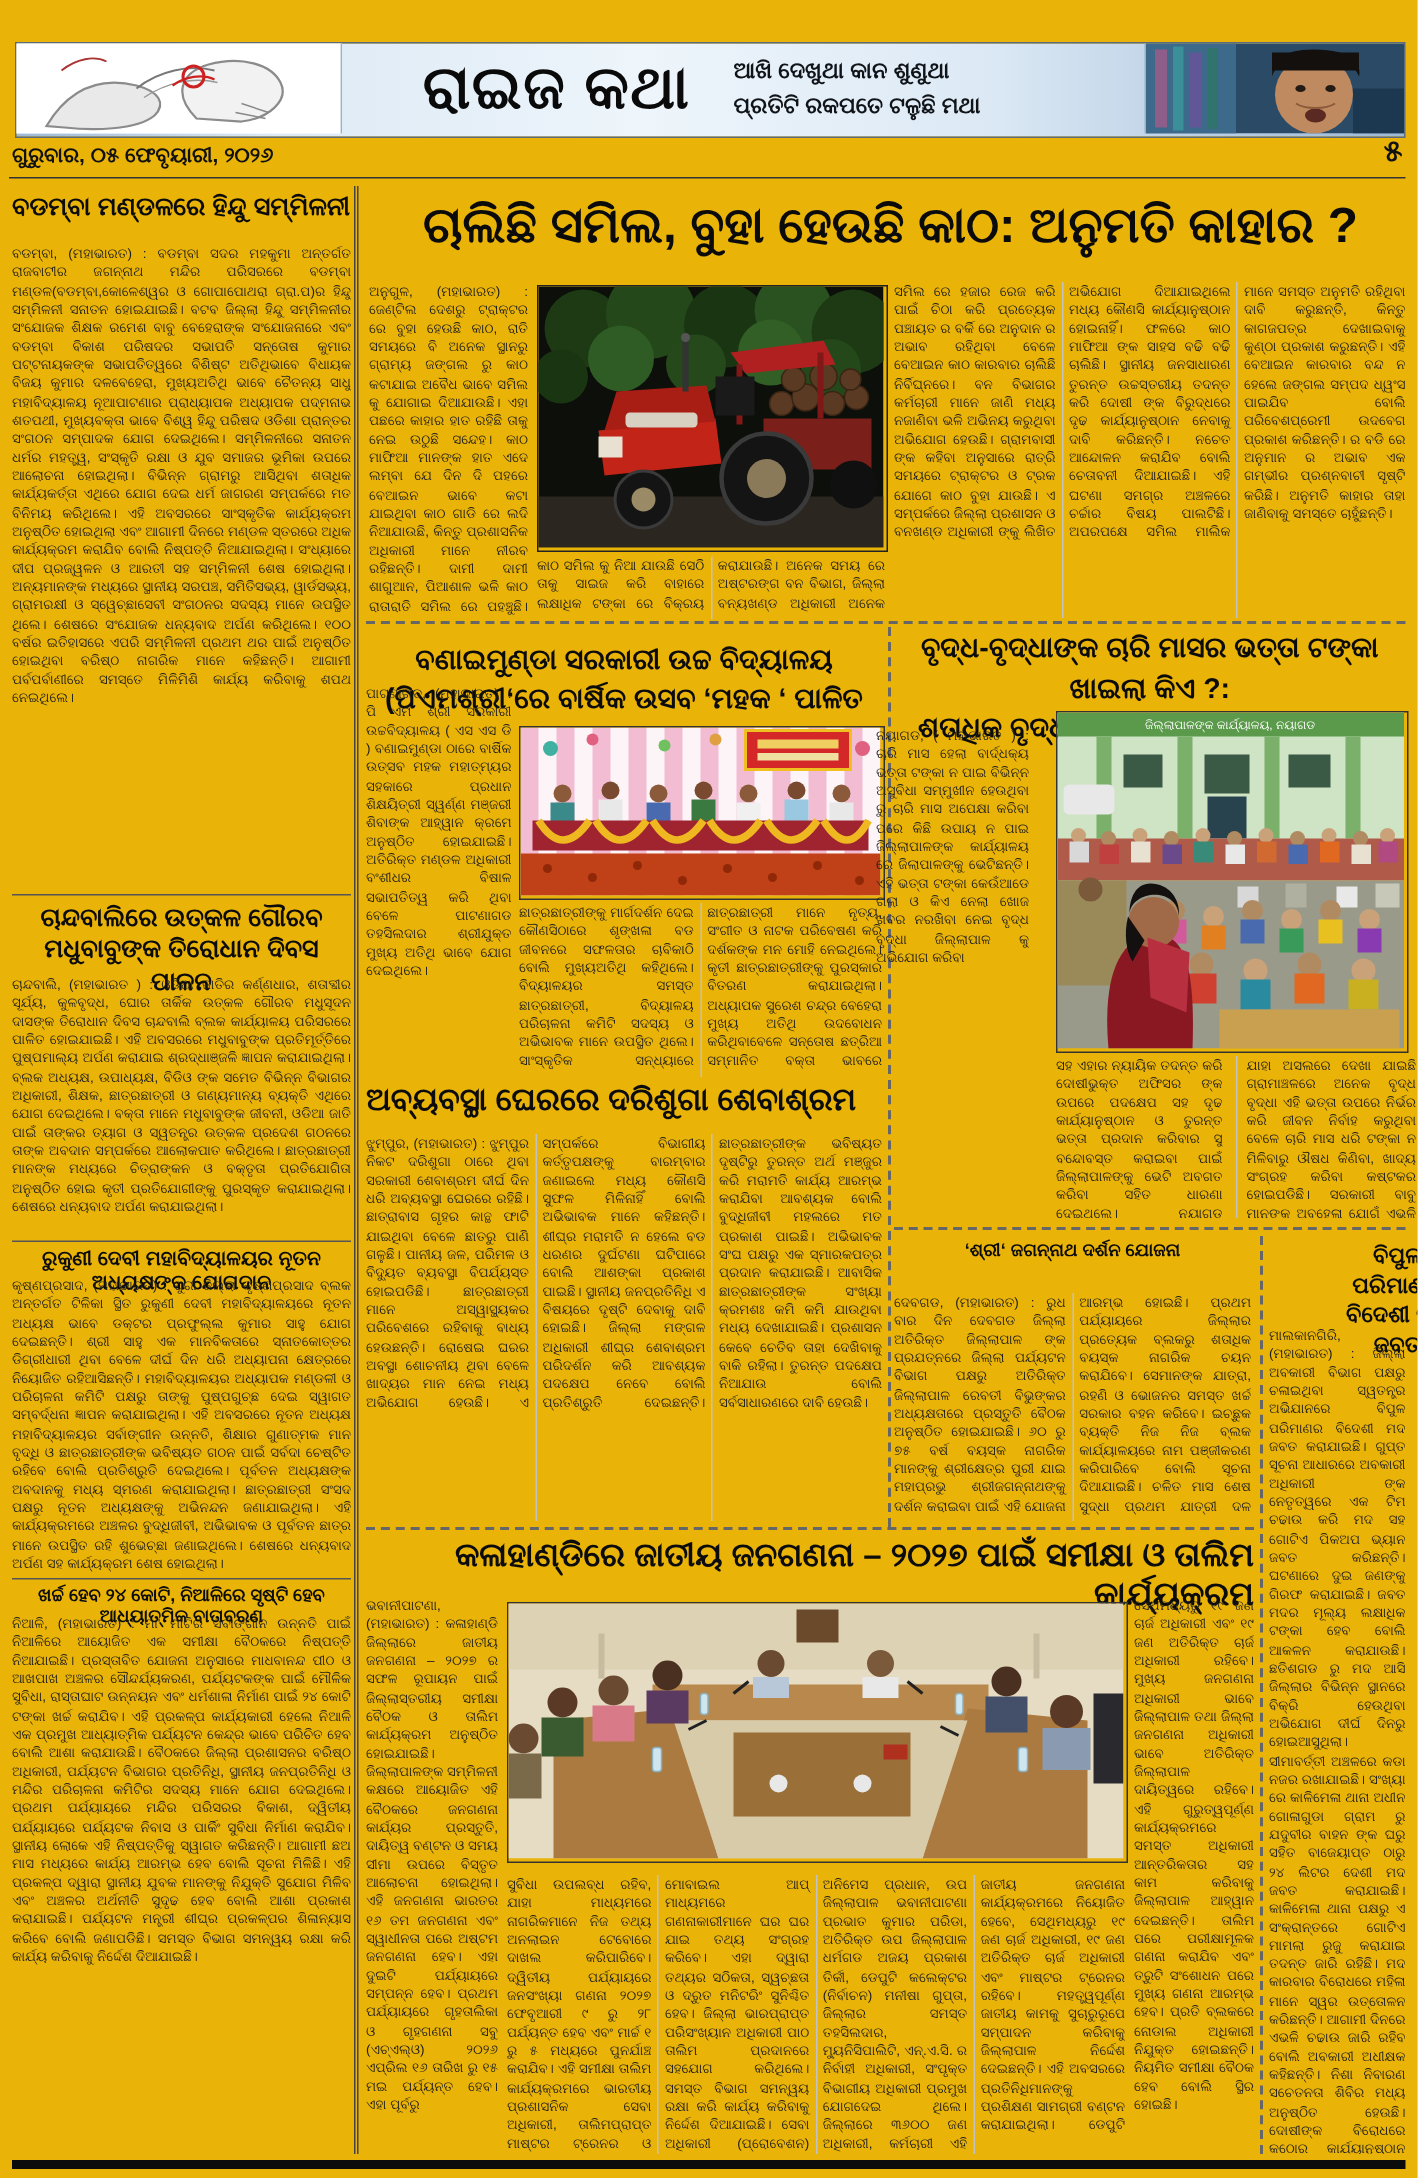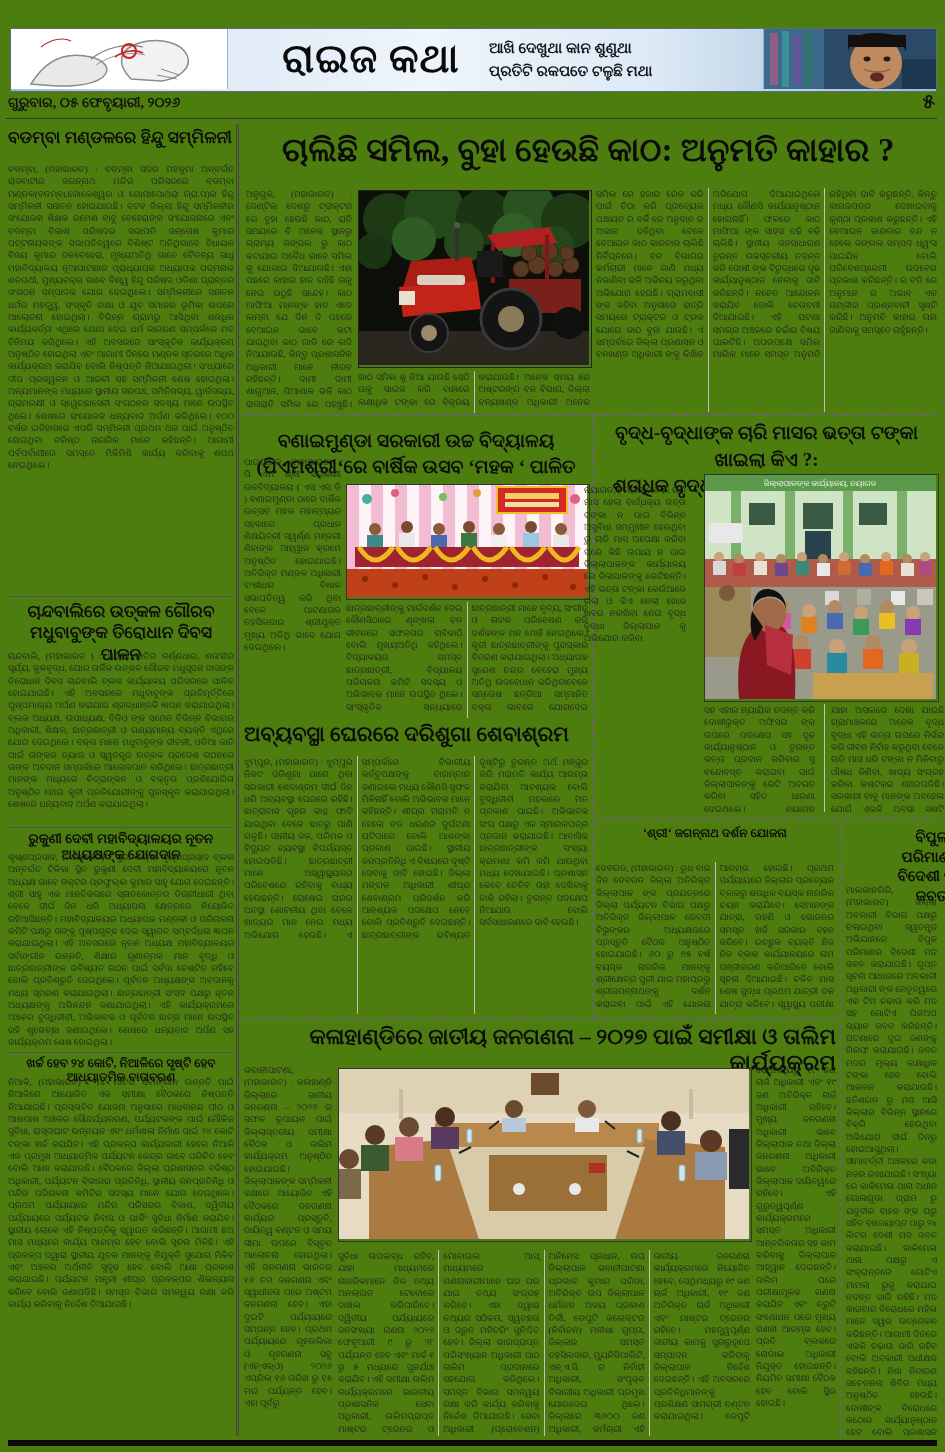--- a/index.html
+++ b/index.html
@@ -1,17 +1,17 @@
 <!DOCTYPE html>
 <html><head>
 <meta charset="utf-8">
 <style>
   html,body{margin:0;padding:0;background:#e8e8e4;}
-  .page{position:relative;width:945px;height:1452px;background:#4d7c0f;margin:0 auto;
-        font-family:Liberation Serif, serif;color:#1c1c1c;overflow:hidden;}
+  .page{position:relative;width:945px;height:1452px;background:#eab308;margin:0 auto;
+        font-family:Liberation Sans, sans-serif;color:#1c1c1c;overflow:hidden;}
   .abs{position:absolute;}
   
   .mast-band{left:10px;top:28px;width:925px;height:62px;border:1px solid #5a6b7d;
     background:linear-gradient(90deg,#9db9d6 0%,#dce9f5 18%,#eef5fb 45%,#dce9f5 70%,#9db9d6 100%);}
   .mast-title{font-size:40px;font-weight:bold;color:#0a0a0a;letter-spacing:1px;line-height:60px;}
   .mast-tag{font-size:15px;font-weight:bold;color:#101418;line-height:1.5;}
   .dateline{font-size:14px;font-weight:bold;color:#111;}
   .pagenum{font-size:20px;font-weight:bold;color:#111;}
   .toprule{left:6px;top:118px;width:931px;border-top:1.5px solid #333;}
   

